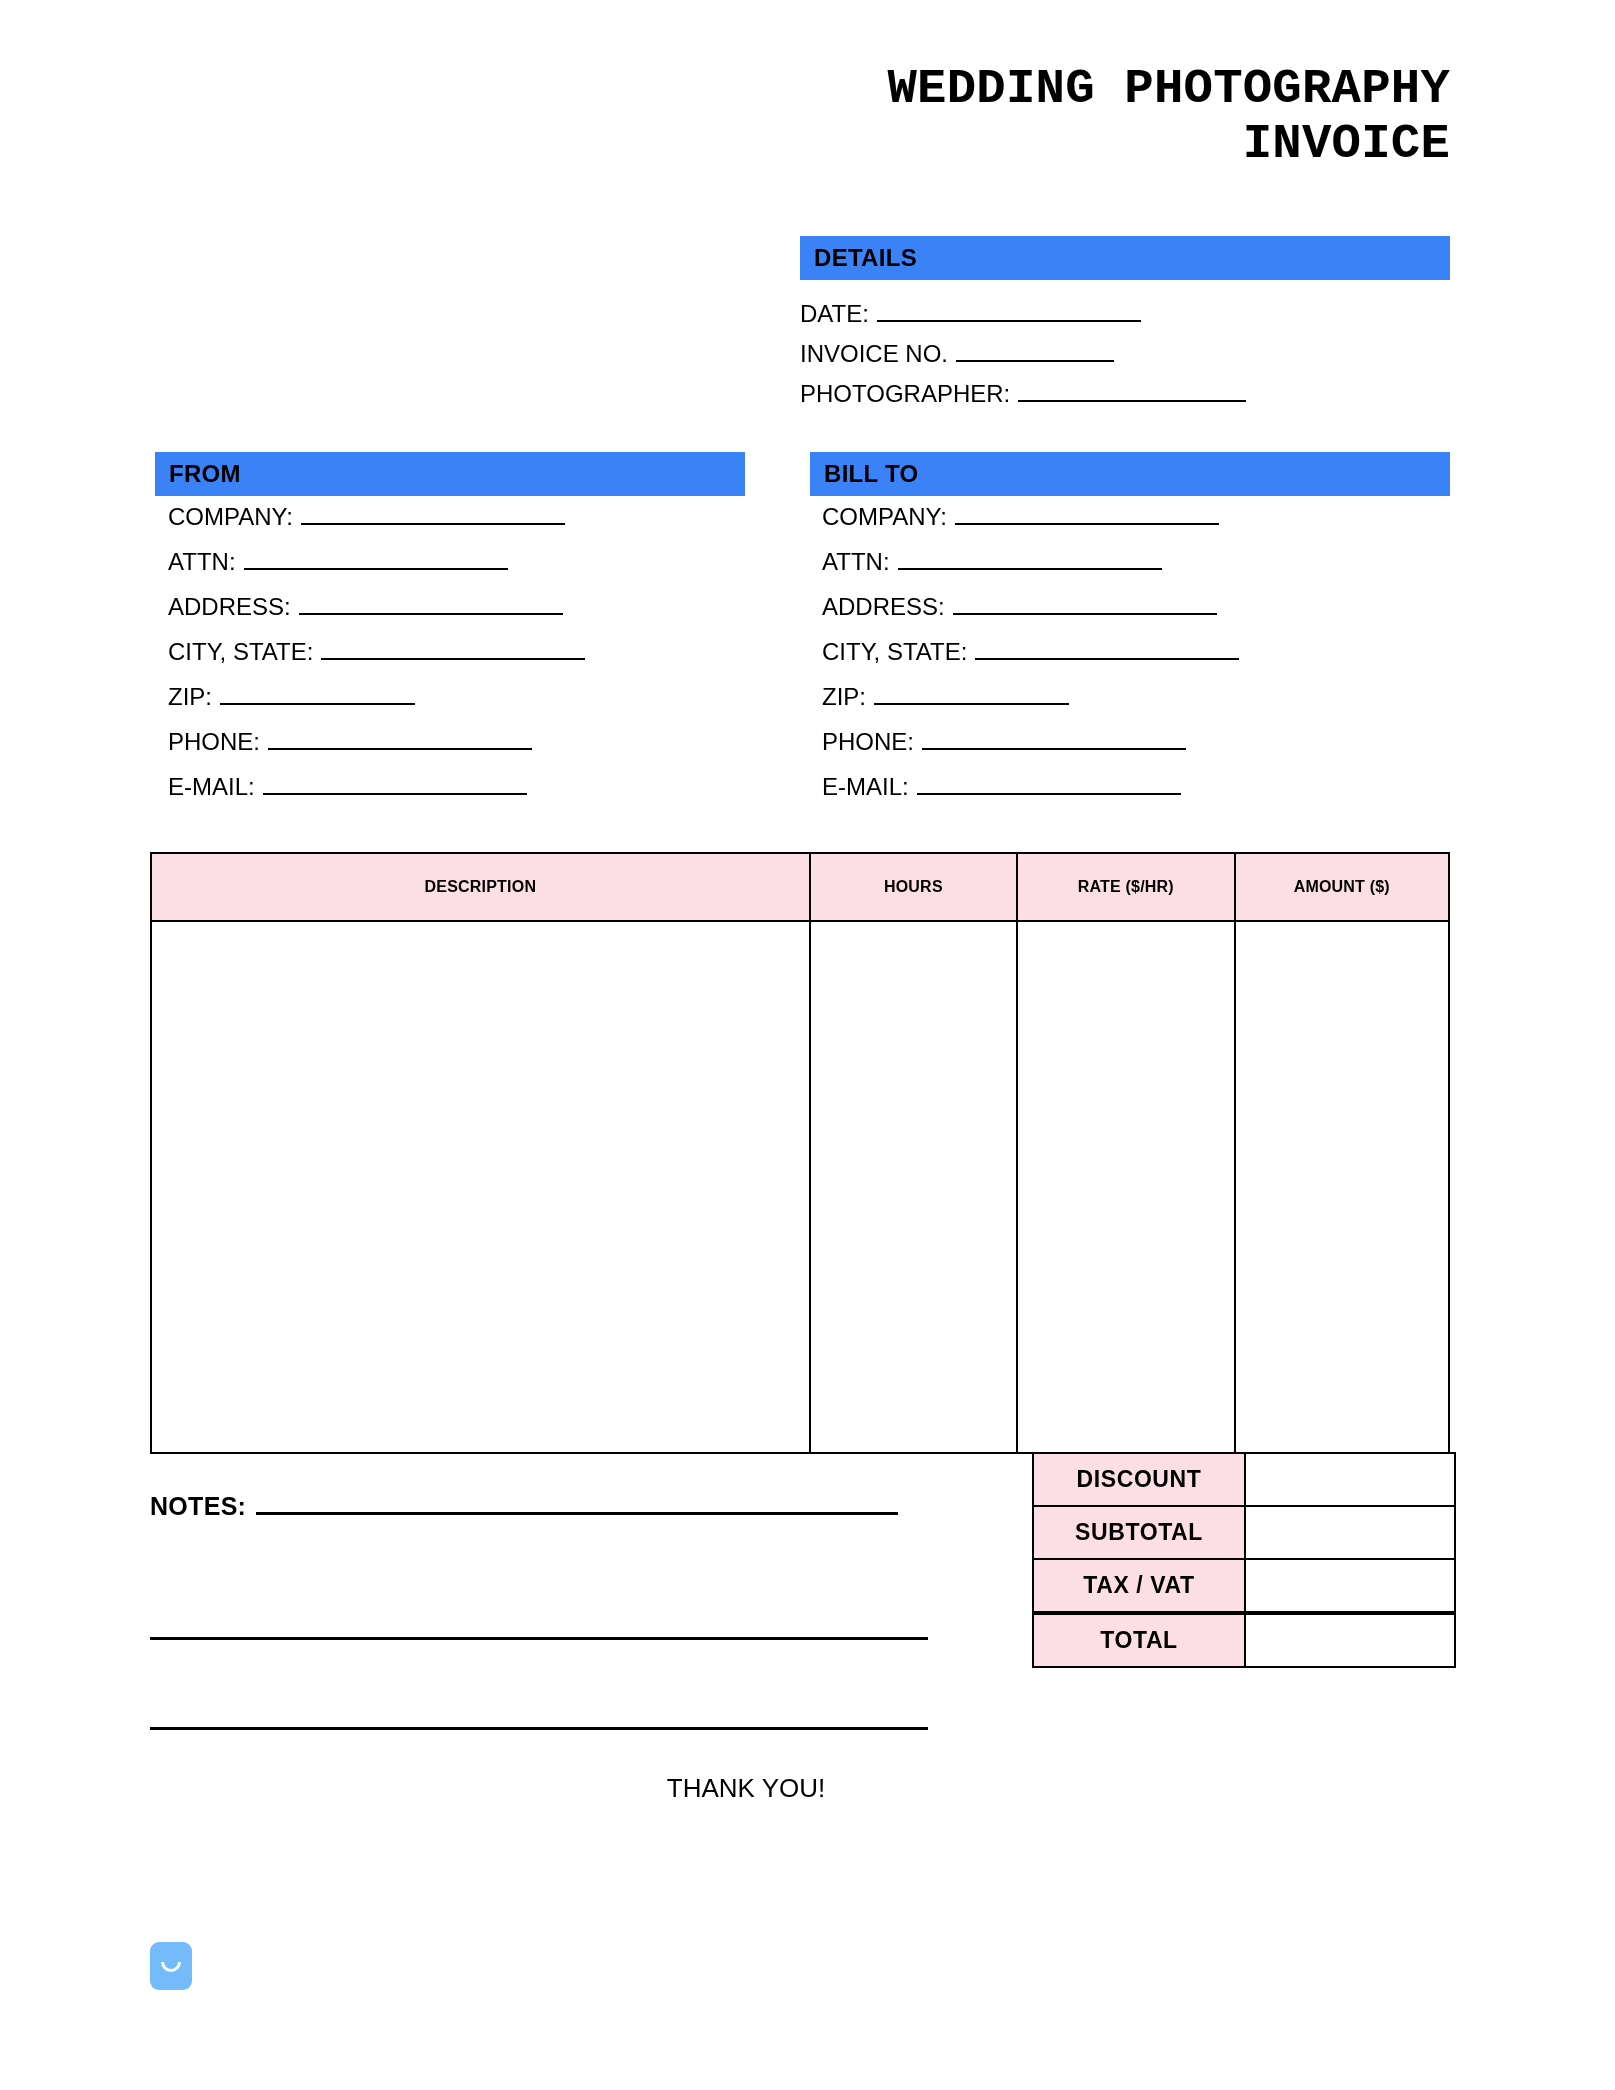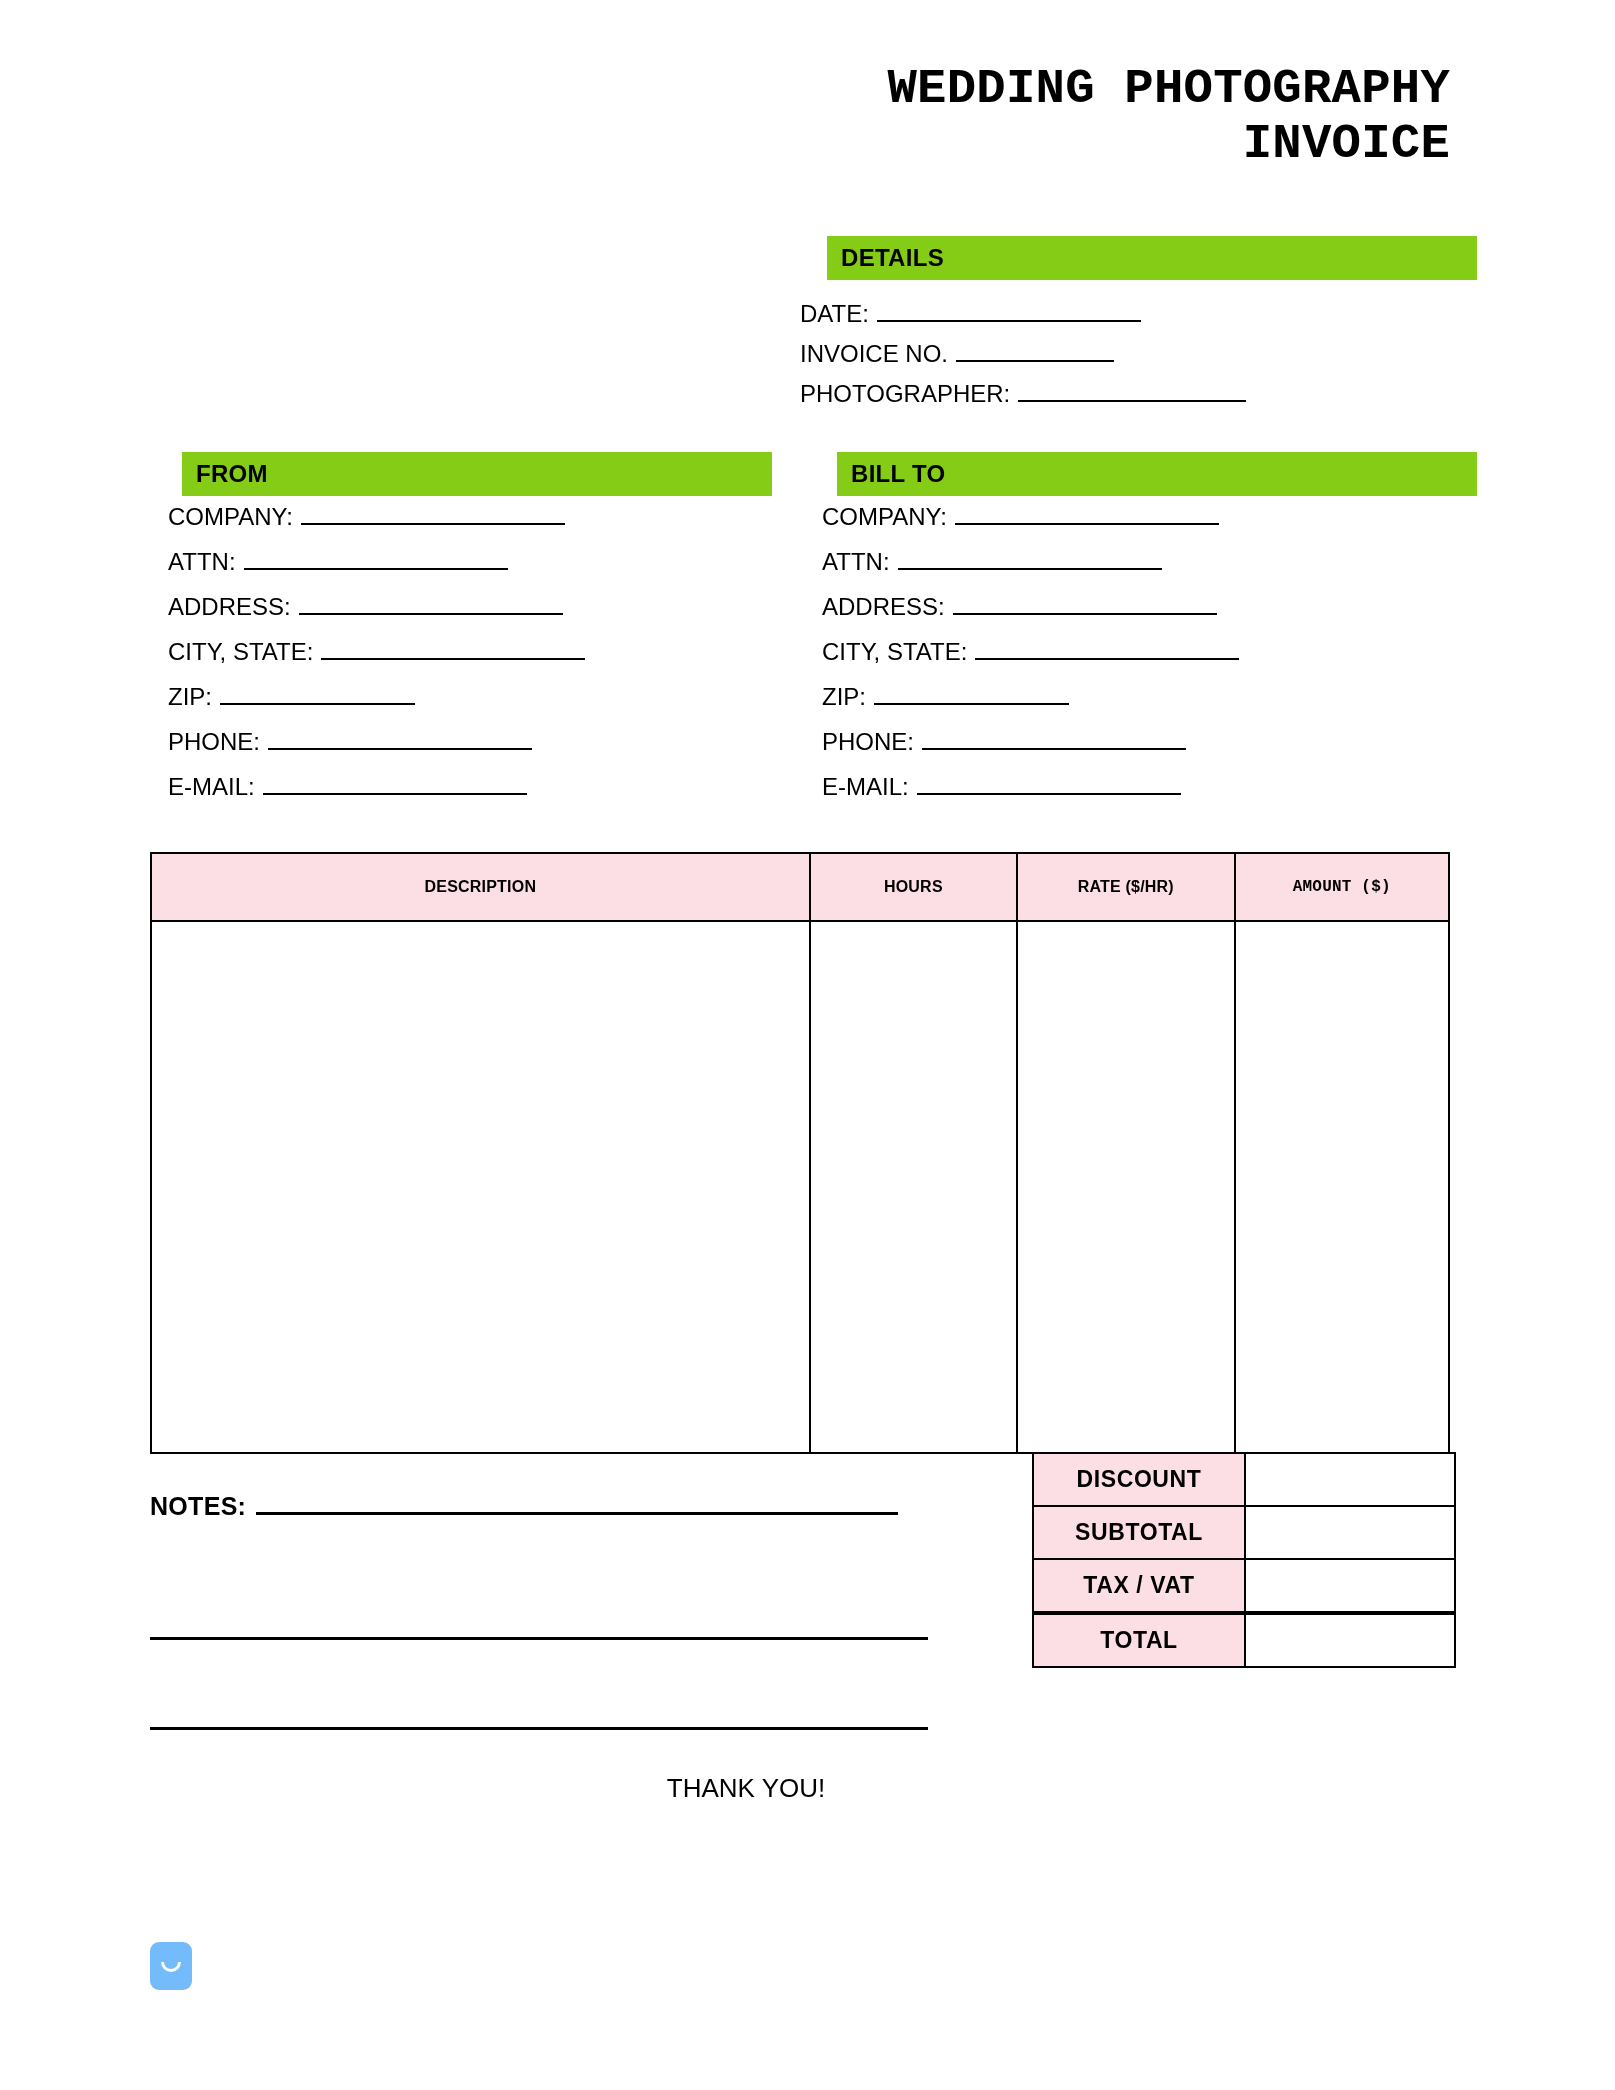--- a/index.html
+++ b/index.html
@@ -37,24 +37,23 @@
     font-weight: bold;
     letter-spacing: 0.2px;
     line-height: 1.13;
     white-space: nowrap;
     font-family: Liberation Mono, monospace;
   }
 
   
   .band {
     position: absolute;
-    background: #84cc16;
+    background: #3b82f6;
     display: flex;
     align-items: center;
-    margin-left: 27px;
   }
   .band-label {
     font-size: 24px;
     font-weight: bold;
     padding-left: 14px;
     letter-spacing: 0.3px;
   }
 
   #details-band { left: 800px; top: 236px; width: 650px; height: 44px; }
   #from-band    { left: 155px; top: 452px; width: 590px; height: 44px; }
@@ -98,21 +97,21 @@
     text-align: center;
     letter-spacing: 0.2px;
   }
   .items-table tbody td {
     height: 530px;
     background: #ffffff;
   }
   .col-desc   { width: 640px; }
   .col-hours  { width: 200px; }
   .col-rate   { width: 210px; }
-  .col-amount { width: 207px; font-family: Liberation Mono, monospace; }
+  .col-amount { width: 207px; }
 
   
   .totals {
     position: absolute;
     left: 1032px;
     top: 1452px;
     width: 418px;
     border-collapse: collapse;
     table-layout: fixed;
   }

